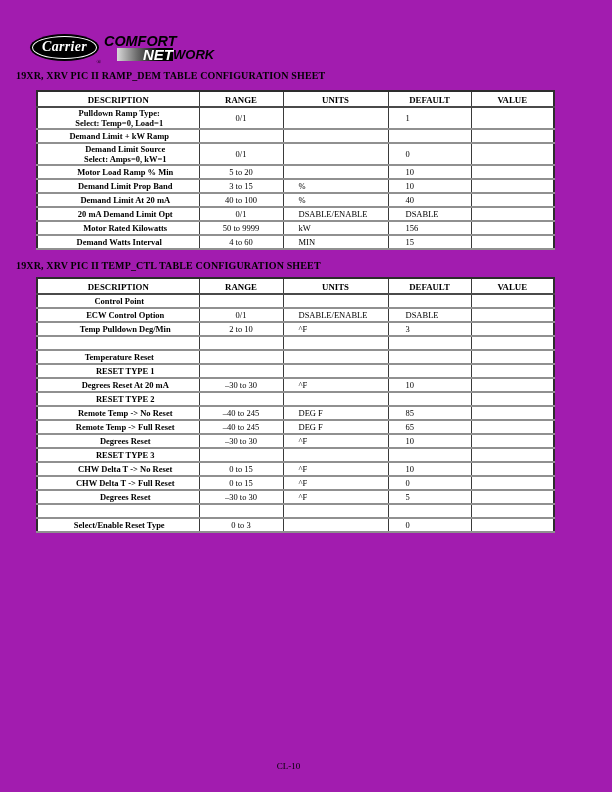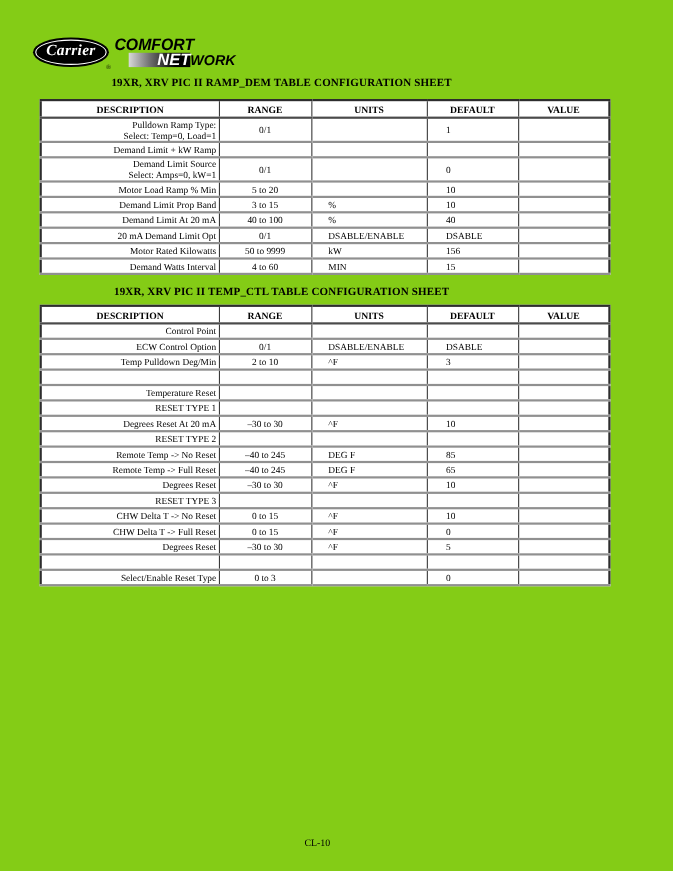--- a/index.html
+++ b/index.html
@@ -1,17 +1,17 @@
 <!DOCTYPE html>
 <html><head>
 <meta charset="utf-8">
 <style>
   html,body { margin:0; padding:0; background:#ffffff; }
   .page {
-    position:relative; width:612px; height:792px; background:#84cc16;
+    position:relative; width:612px; height:792px; background:#a21caf;
     font-family:"Liberation Serif", serif; color:#000; overflow:hidden;
   }
 
   
   .logo-wrap { position:absolute; top:34px; left:30px; display:flex; align-items:flex-start; }
   .carrier-oval {
     width:69px; height:27px; background:#000; border-radius:50%;
     display:flex; align-items:center; justify-content:center; position:relative; flex:0 0 auto;
   }
   .carrier-ring { position:absolute; inset:2px; border:1.5px solid #fff; border-radius:50%; }
@@ -24,21 +24,21 @@
   .comfort { font-size:15px; line-height:14px; transform:scaleX(0.96); transform-origin:left; }
   .network-row { display:flex; margin-left:13px; margin-top:0; line-height:13px; }
   .net-bar {
     background:linear-gradient(90deg,#d9d9d9 0%,#6e6e6e 35%,#000 75%);
     color:#fff; font-size:15px; padding-left:26px; white-space:nowrap;
   }
   .net-rest { font-size:13px; white-space:nowrap; }
 
   
   .table-title {
-    position:absolute; left:2px; width:508px; text-align:center;
+    position:absolute; left:16px; width:508px; 
     font-weight:bold; font-size:10px; letter-spacing:0.15px;
   }
   .title-0 { top:70px; }
   .title-1 { top:260px; }
   .footer { position:absolute; top:761px; left:0; width:577px; text-align:center; font-size:9px; }
 
   
   .tbl-wrap { position:absolute; left:36px; }
   .tbl-0 { top:90px; }
   .tbl-1 { top:277px; }
@@ -47,21 +47,21 @@
     border-left:1.4px solid #3a3a3a; border-right:1.4px solid #3a3a3a;
     border-top:2.2px solid #909090; border-bottom:2.2px solid #909090;
     font-size:8.5px; line-height:10px; height:12px; padding:0 2px;
     overflow:hidden; white-space:nowrap;
   }
   table { border:2px solid #2d2d2d; }
   thead th {
     font-weight:bold; text-align:center; font-size:8.8px; height:13px;
     border-top:2px solid #2d2d2d; border-bottom:2.6px solid #4a4a4a; padding:1px 0 0 0;
   }
-  td.cell-desc { font-weight:normal; text-align:right; padding-left:4px; white-space:pre-line; }
+  td.cell-desc { font-weight:bold; text-align:center; padding-left:4px; white-space:pre-line; }
   td.cell-desc.indent { padding-left:16px; }
   td.cell-range { text-align:center; }
   td.cell-units { text-align:left; padding-left:15px; }
   td.cell-default { text-align:left; padding-left:17px; }
   td.cell-value { }
 </style>
 </head>
 <body>
 
 <div class="page">

